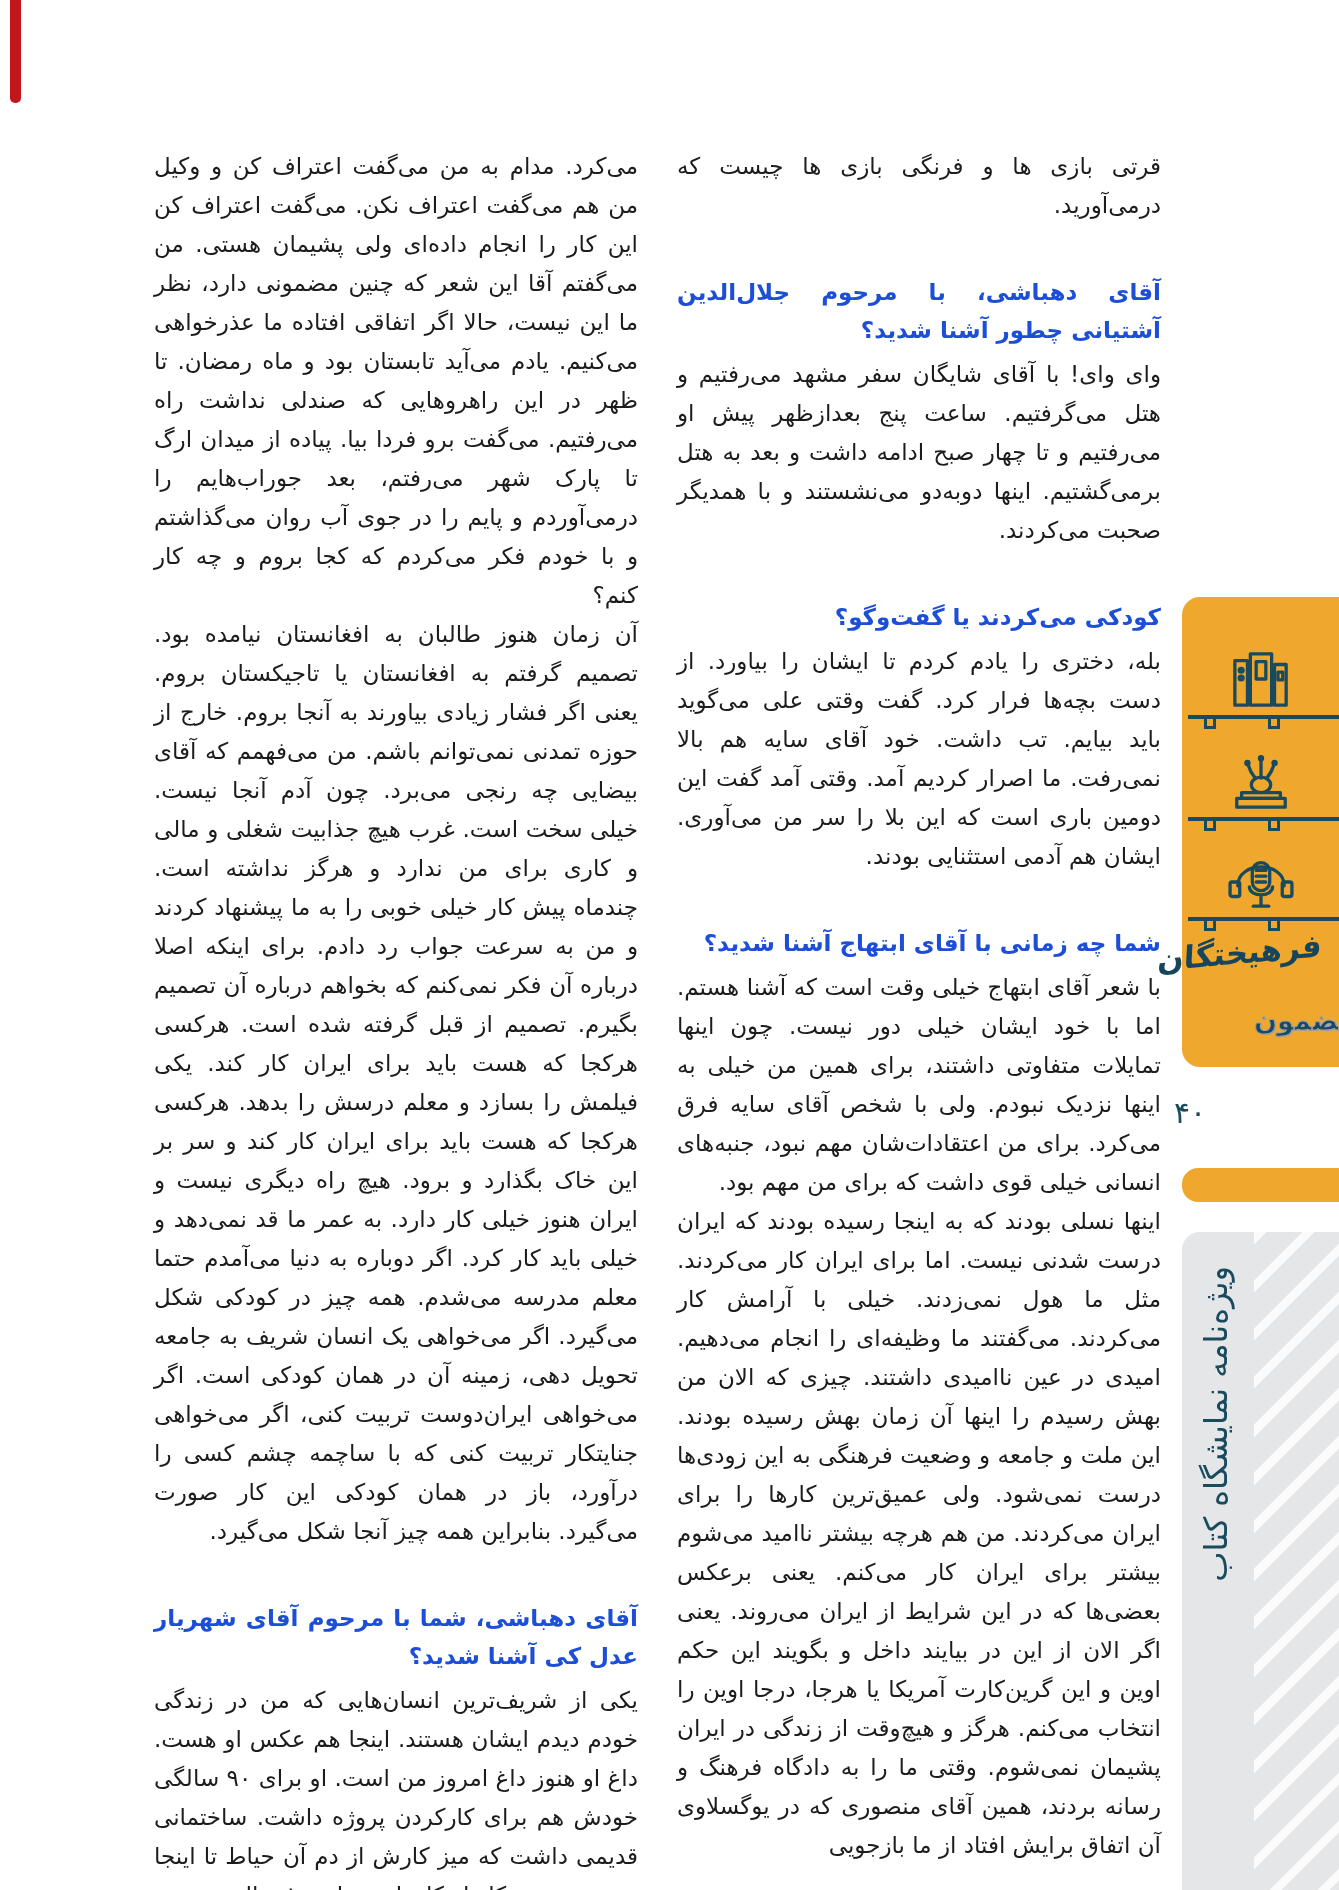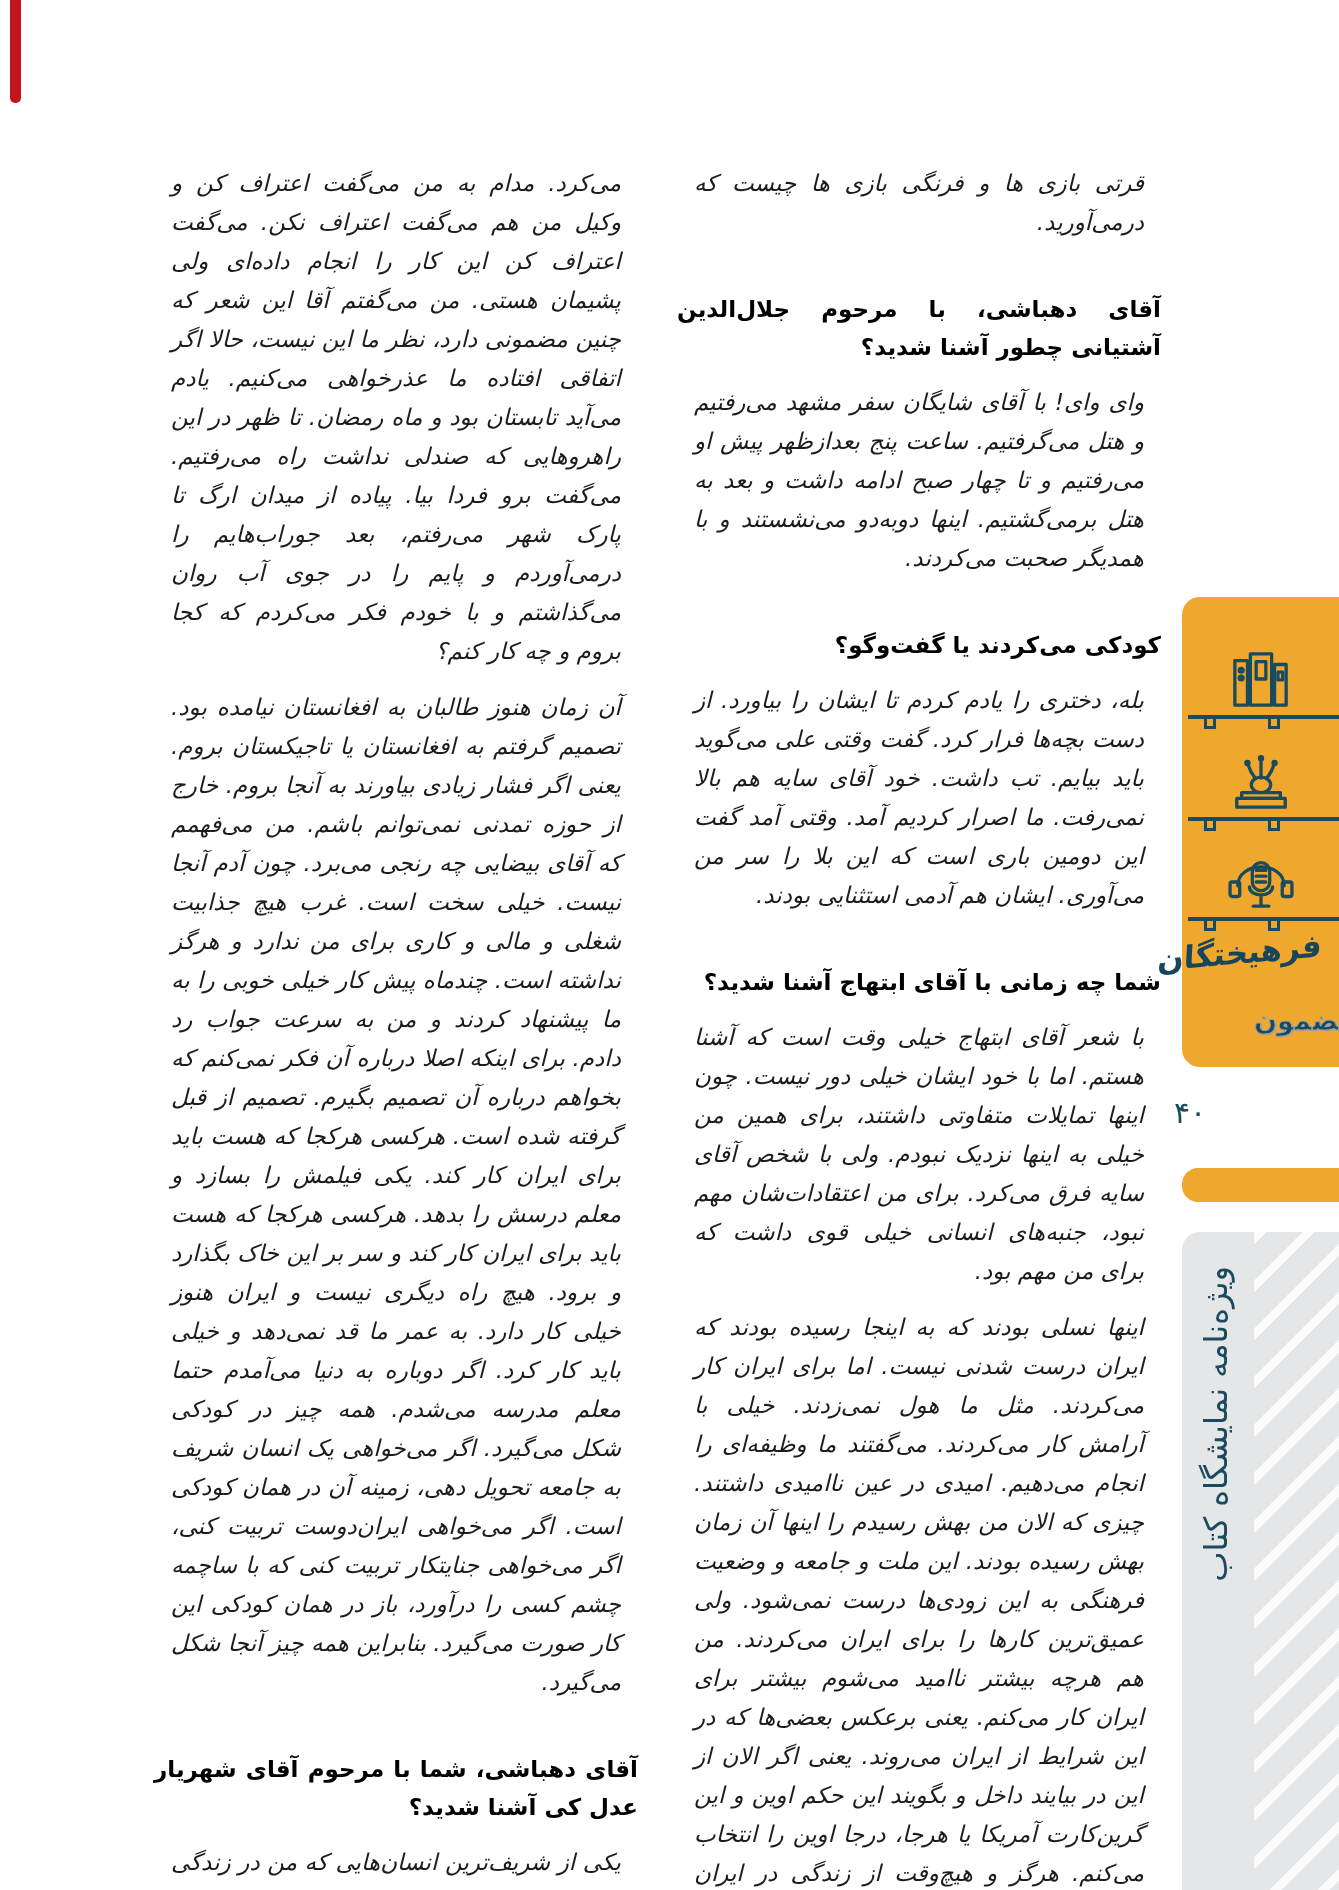--- a/index.html
+++ b/index.html
@@ -16,25 +16,25 @@
     background:#c3161c; border-radius:0 0 5px 5px;
   }
   
   .col {
     position:absolute; top:147px; width:484px;
     font-size:23px; line-height:39px; color:#1c1c1c;
     text-align:justify;
   }
   .col-a { left:677px; }   
   .col-b { left:154px; }   
-  .col p.body { margin:17px;font-style:italic; }
+  .col p.body { margin:0; }
   .col h3.q {
     margin:48px 0 6px 0;
     font-size:23px; line-height:38px; font-weight:bold;
-    color:#000000; text-align:justify;
+    color:#1d4ed8; text-align:justify;
   }
   .col > :first-child { margin-top:0; }
   
   .shelf-box {
     position:absolute; left:1182px; top:597px; width:157px; height:470px;
     background:#efa72e; border-radius:18px 0 0 18px;
   }
   .shelf { position:absolute; left:0; width:100%; }
   .shelf .art { position:absolute; left:50%; transform:translateX(-50%); bottom:10px; }
   .shelf-line { position:absolute; left:6px; right:0; bottom:0; height:4px; background:#1a4a5e; }

